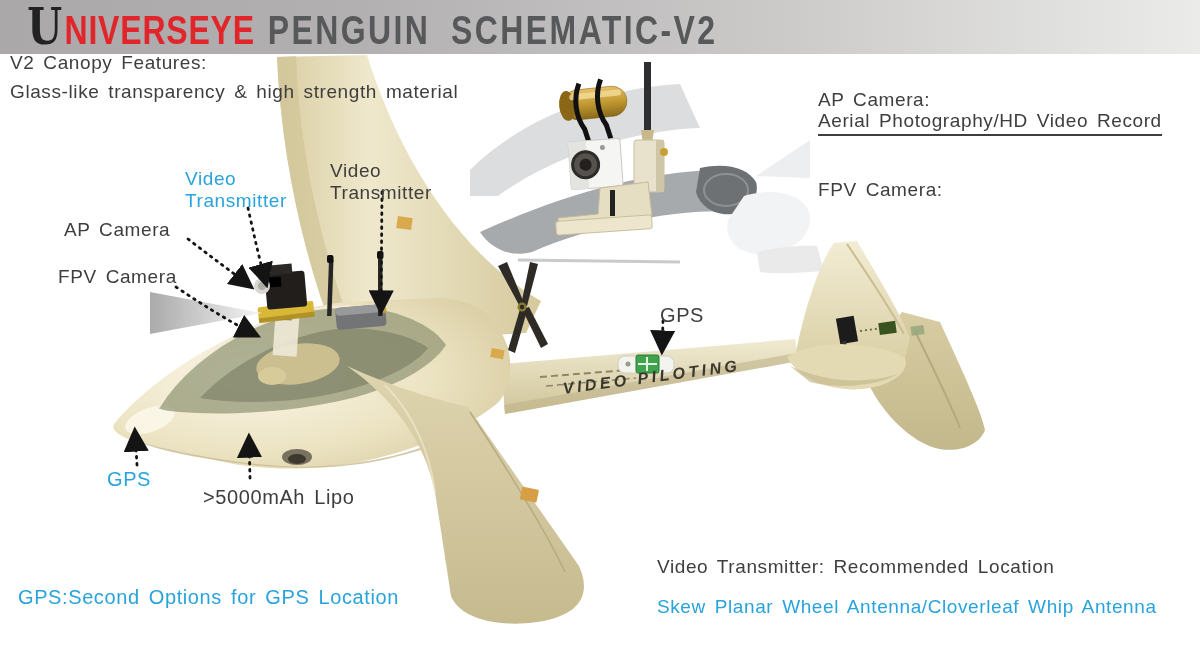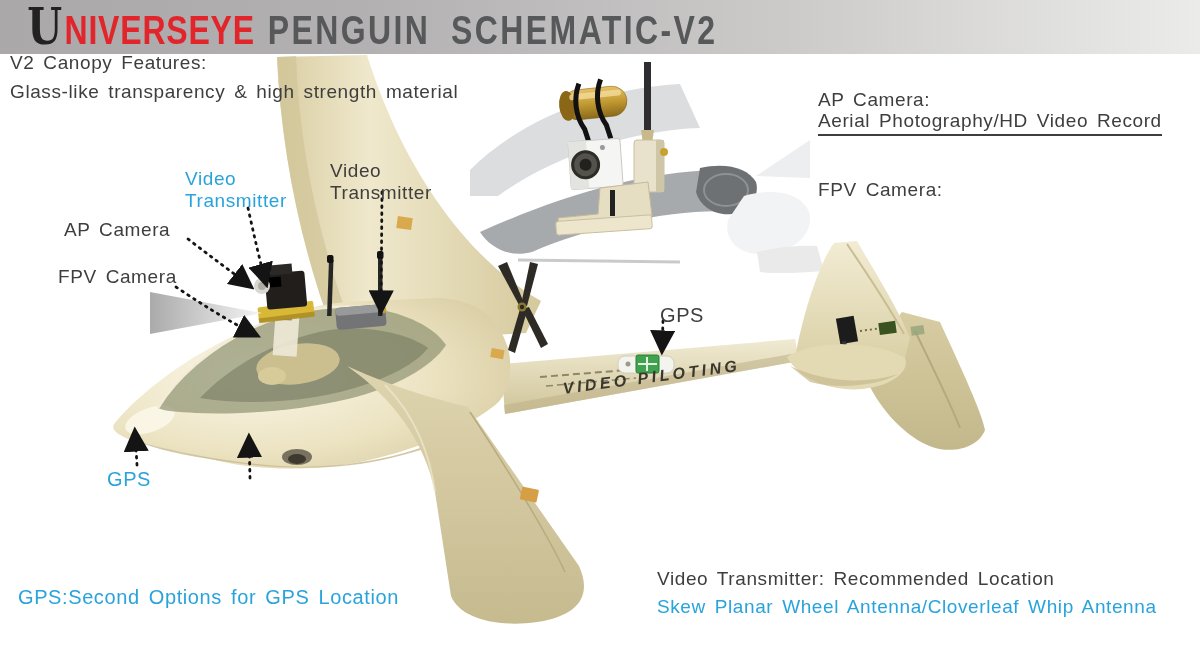--- a/index.html
+++ b/index.html
@@ -231,21 +231,22 @@
   <div class="lbl" style="left:58px;top:266px;">FPV Camera</div>
 
   <div class="lbl" style="left:818px;top:89px;">AP Camera:</div>
   <div class="lbl" style="left:818px;top:110px;">
     <span class="und">Aerial Photography/HD Video Record</span>
   </div>
   <div class="lbl" style="left:818px;top:179px;">FPV Camera:</div>
 
   <div class="lbl big" style="left:660px;top:304px;">GPS</div>
   <div class="lbl big blue" style="left:107px;top:468px;">GPS</div>
+  <div class="lbl big" style="left:203px;top:486px;">&gt;5000mAh Lipo</div>
 
   <div class="lbl big blue" style="left:18px;top:586px;text-align:center;">GPS:Second Options for GPS Location</div>
 
-  <div class="lbl" style="left:657px;top:568px;">Video Transmitter: Recommended Location</div>
+  <div class="lbl" style="left:657px;top:556px;">Video Transmitter: Recommended Location</div>
   <div class="lbl blue" style="left:657px;top:596px;">Skew Planar Wheel Antenna/Cloverleaf Whip Antenna</div>
 
   <div class="boomtext">VIDEO PILOTING</div>
 
 </div>
 
 </body></html>

